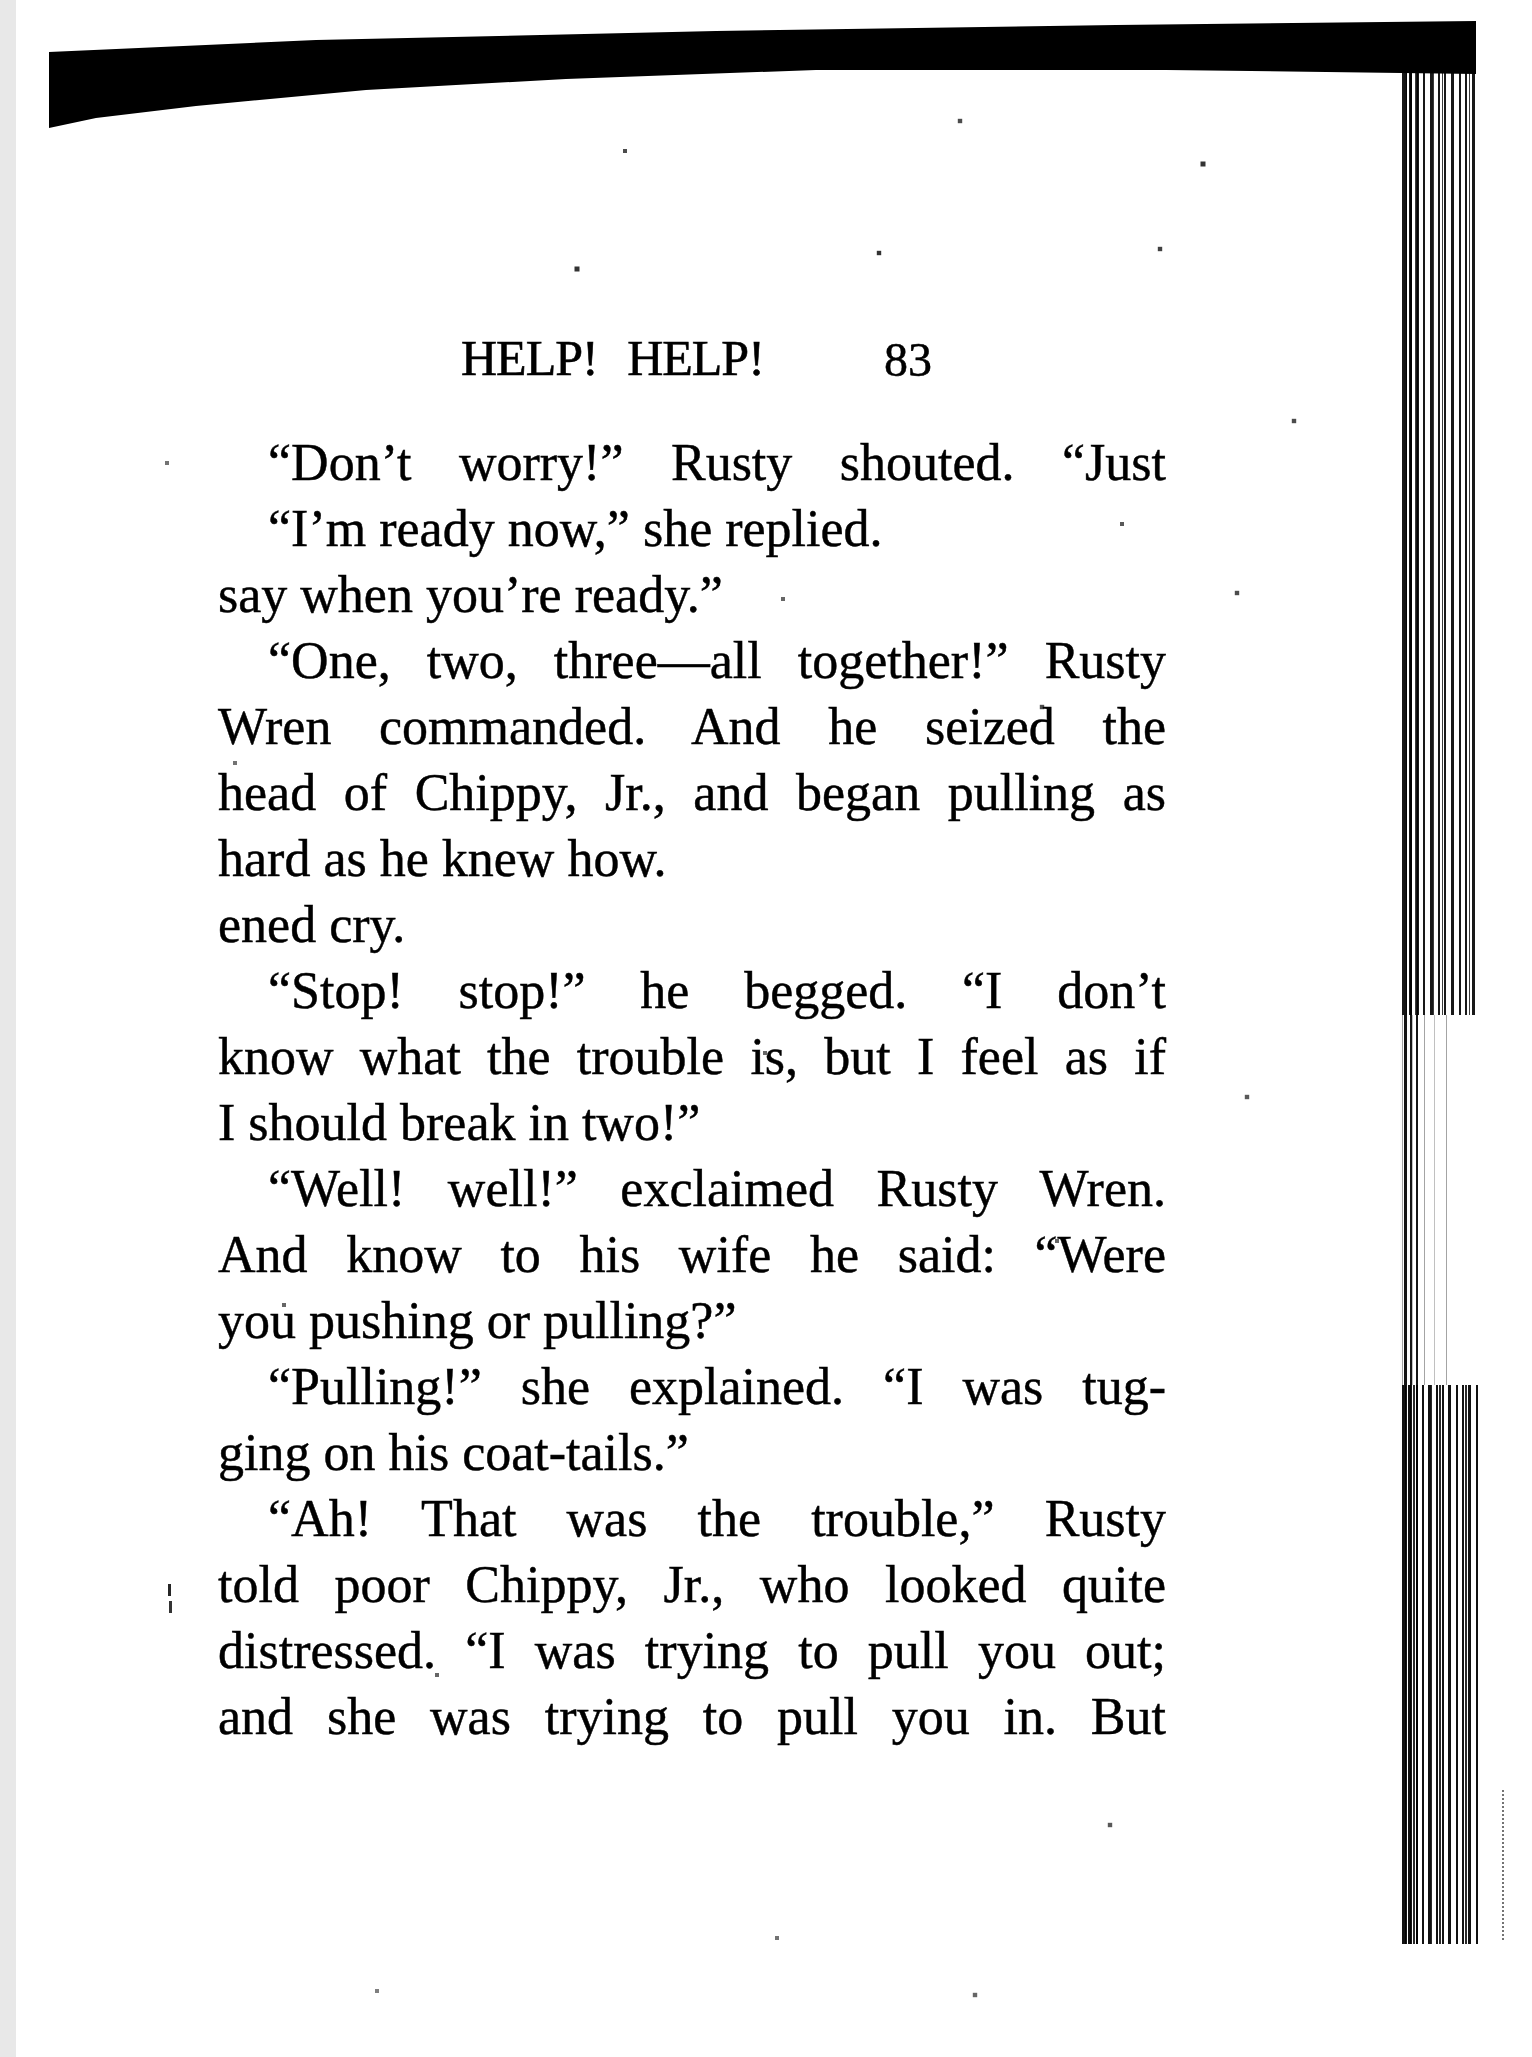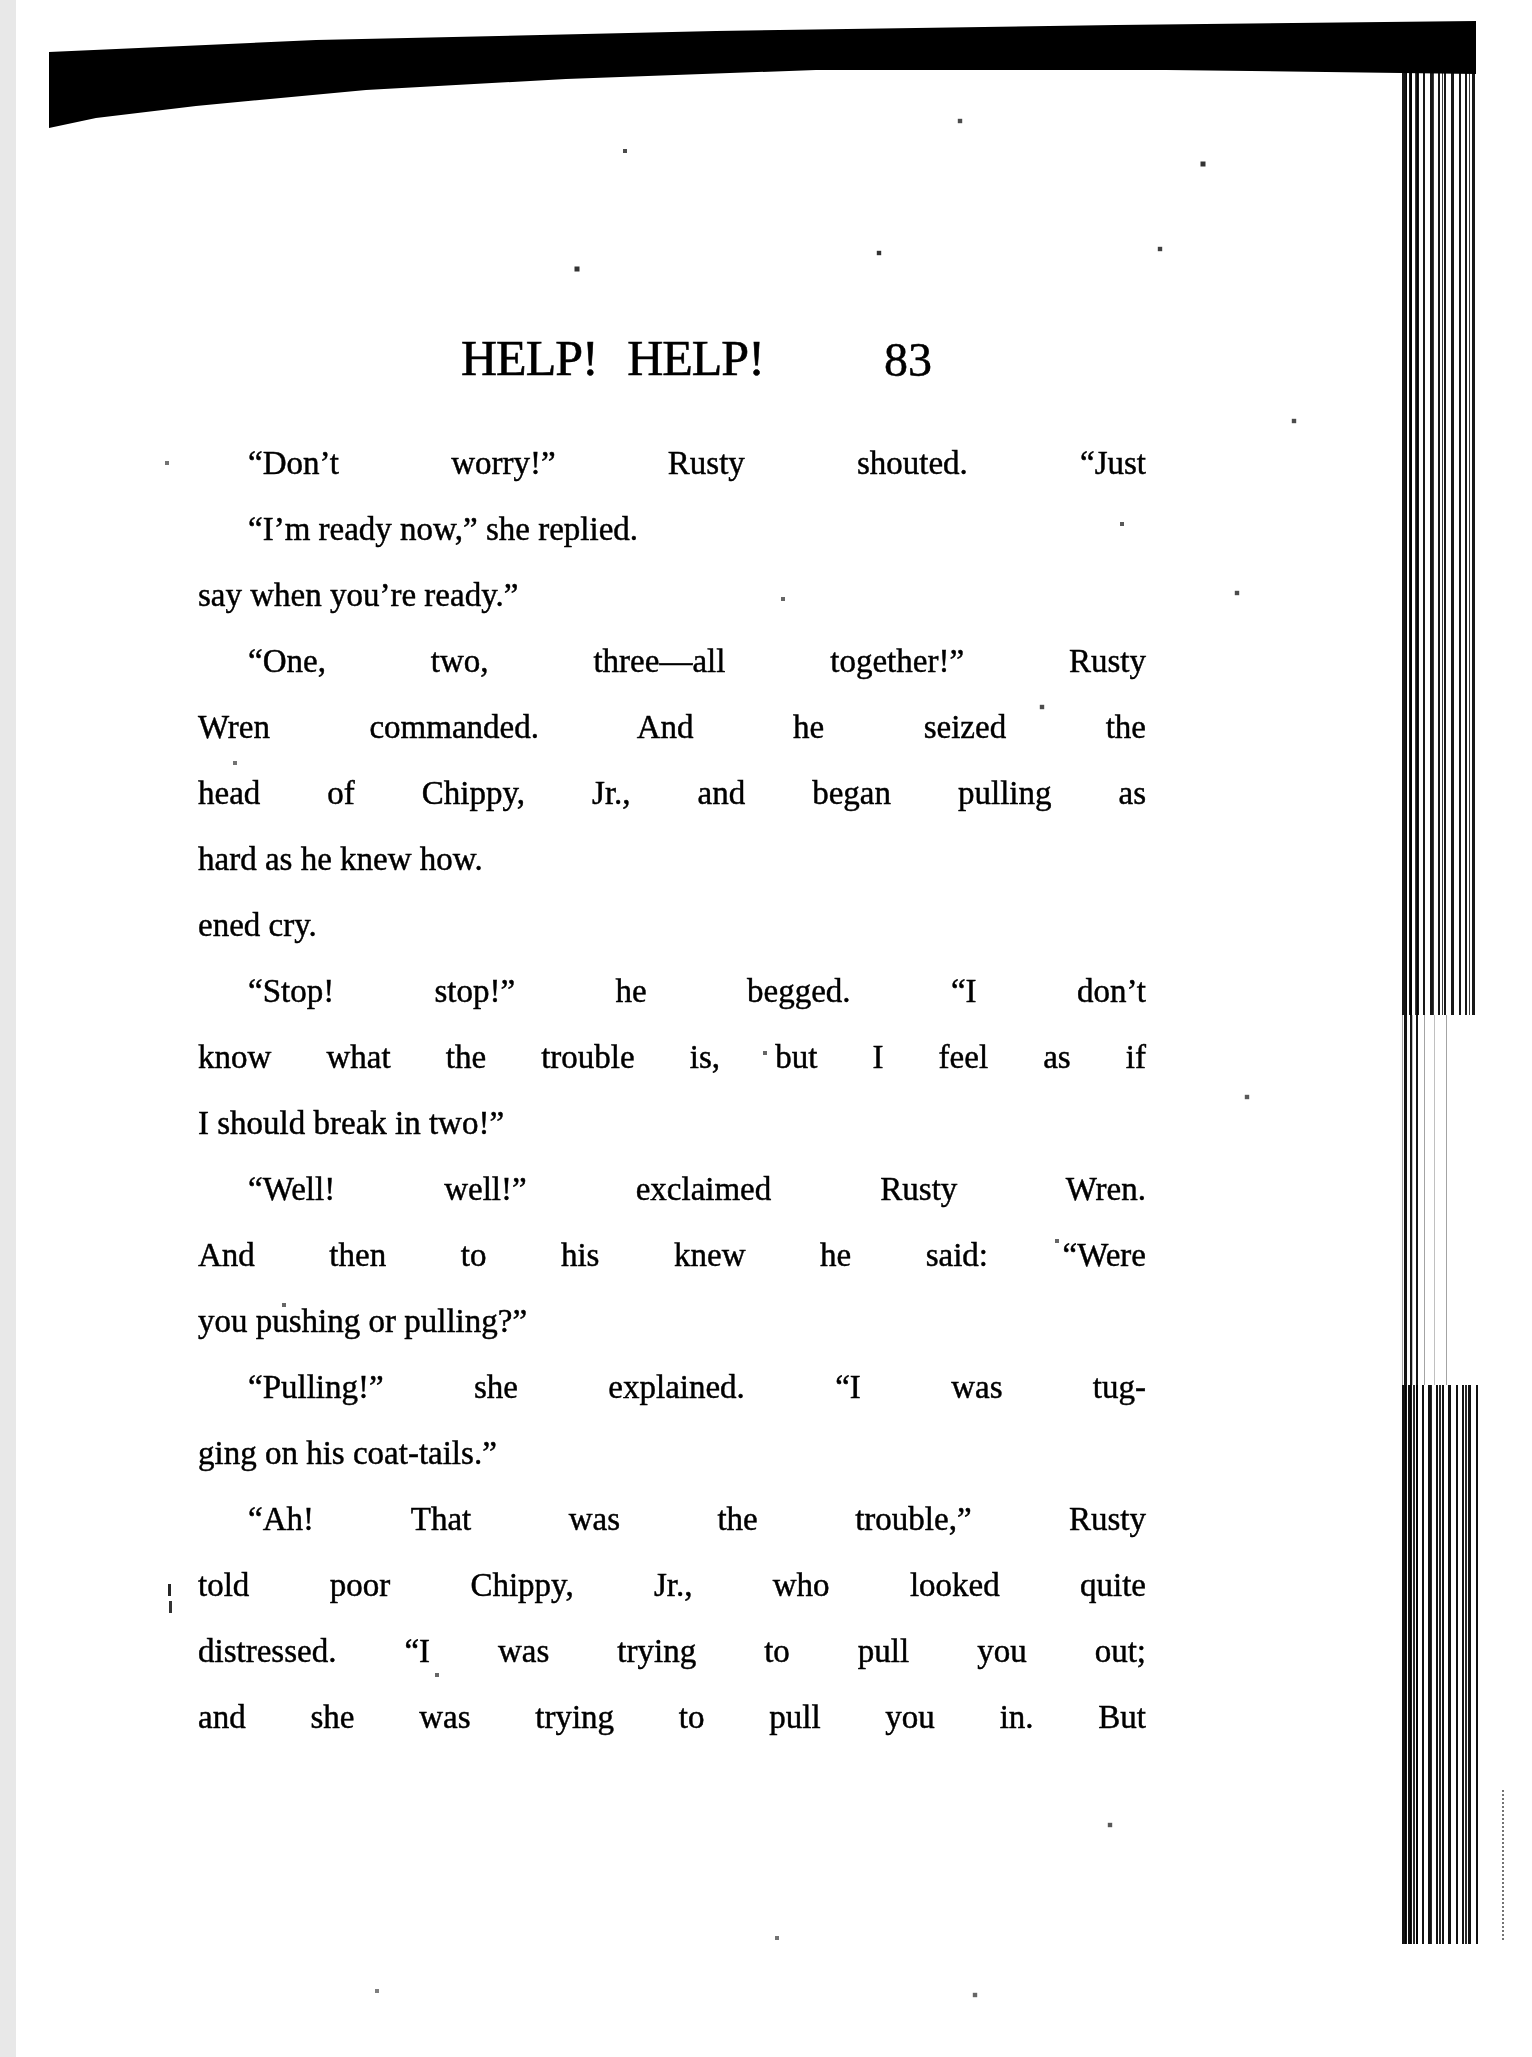--- a/index.html
+++ b/index.html
@@ -97,24 +97,24 @@
     left: 868px;
     top: 336px;
     font-size: 48px;
     line-height: 1;
     -webkit-text-stroke: .5px #000;
   }
 
   
   .page-text {
     position: absolute;
-    left: 182px;
+    left: 202px;
     top: 430px;
     width: 948px;
-    font-size: 33px;
+    font-size: 52px;
     line-height: 66px;
     -webkit-text-stroke: .45px #000;
   }
   .ln { text-align: left; }
   .ln.j { text-align: justify; text-align-last: justify; text-justify: inter-word; }
   .ln.i { text-indent: 50px; }
 
   
   .margin-ink {
     position: absolute;
@@ -179,21 +179,21 @@
     <div class="ln">say when you’re ready.”</div>
     <div class="ln j i">“One, two, three—all together!” Rusty</div>
     <div class="ln j">Wren commanded. And he seized the</div>
     <div class="ln j">head of Chippy, Jr., and began pulling as</div>
     <div class="ln">hard as he knew how.</div>
     <div class="ln">ened cry.</div>
     <div class="ln j i">“Stop! stop!” he begged. “I don’t</div>
     <div class="ln j">know what the trouble is, but I feel as if</div>
     <div class="ln">I should break in two!”</div>
     <div class="ln j i">“Well! well!” exclaimed Rusty Wren.</div>
-    <div class="ln j">And then to his knew he said: “Were</div>
+    <div class="ln j">And know to his wife he said: “Were</div>
     <div class="ln">you pushing or pulling?”</div>
     <div class="ln j i">“Pulling!” she explained. “I was tug-</div>
     <div class="ln">ging on his coat-tails.”</div>
     <div class="ln j i">“Ah! That was the trouble,” Rusty</div>
     <div class="ln j">told poor Chippy, Jr., who looked quite</div>
     <div class="ln j">distressed. “I was trying to pull you out;</div>
     <div class="ln j">and she was trying to pull you in. But</div>
   </div>
 
   <div class="margin-ink"></div>

